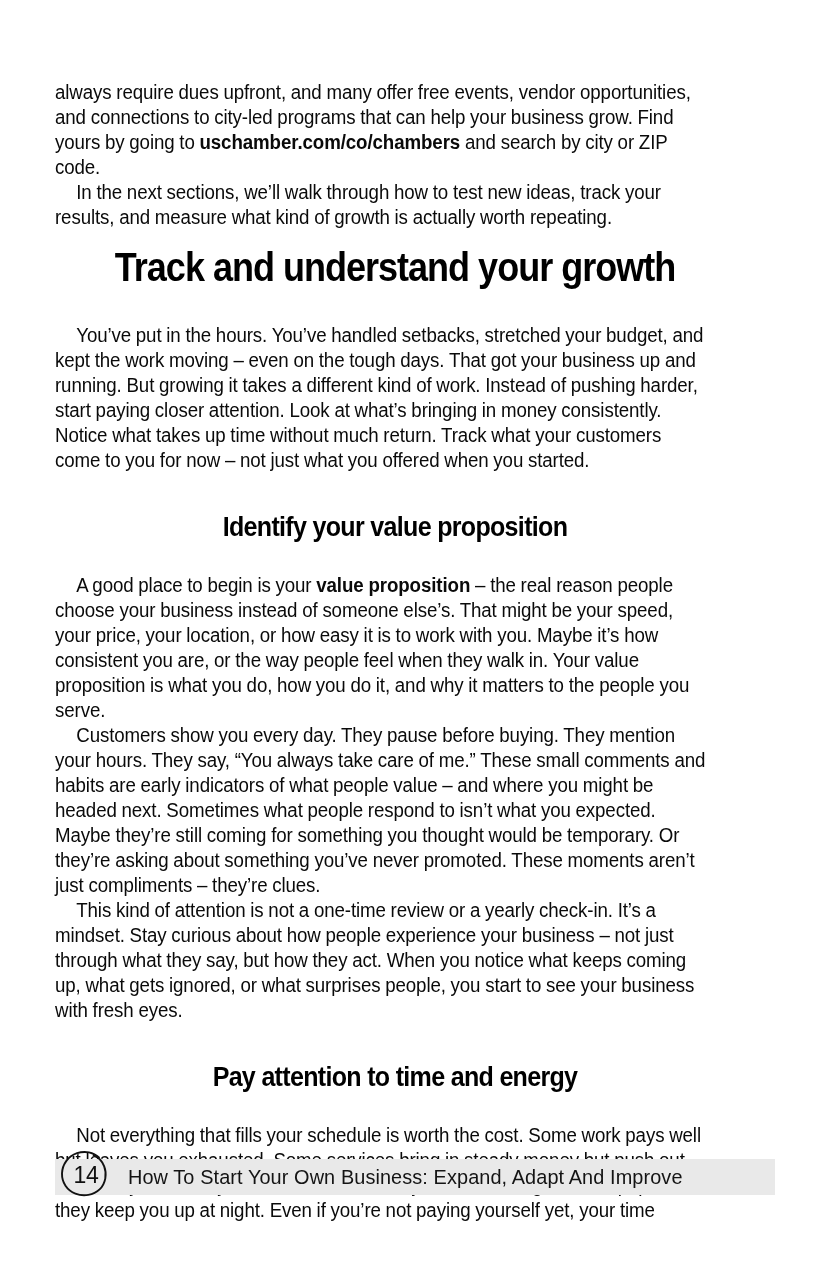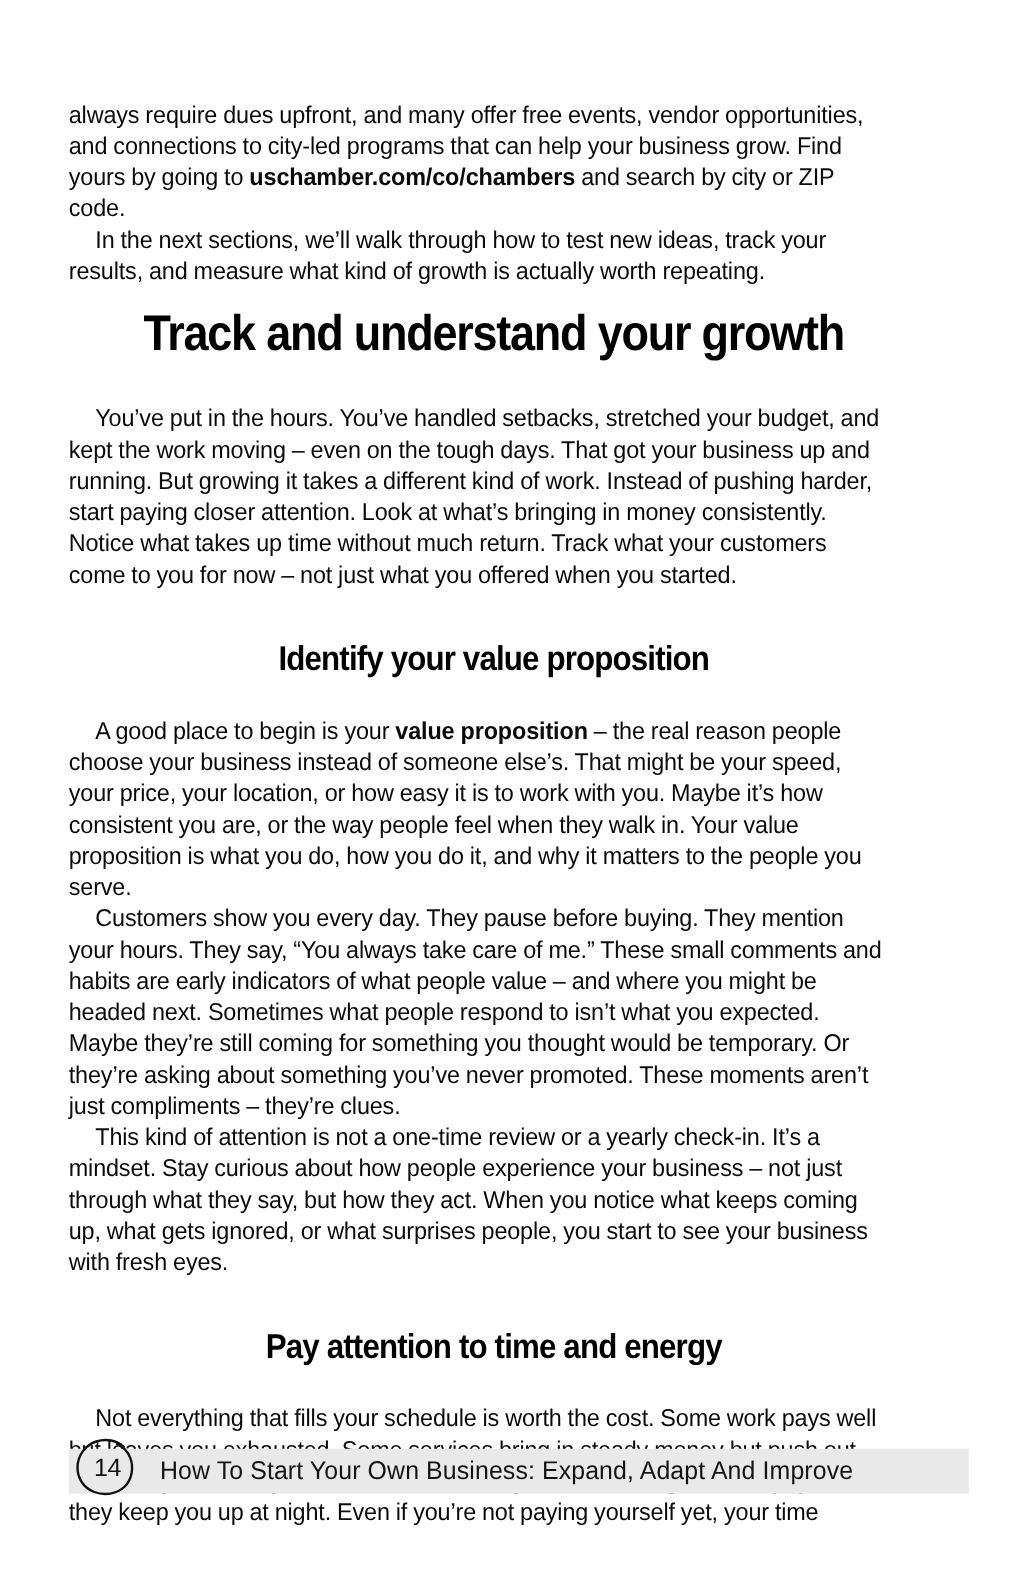--- a/index.html
+++ b/index.html
@@ -128,21 +128,21 @@
   .page-badge svg {
     position: absolute;
     left: 0; top: 0;
   }
   .page-number {
     position: absolute;
     left: 0;
     top: 17px;
     width: 62px;
     text-align: center;
-    font-size: 20px;
+    font-size: 23px;
     line-height: 22px;
     font-weight: 400;
     letter-spacing: -0.3px;
     color: #101010;
   }
 </style>
 </head>
 <body>
 
 <div class="page">

